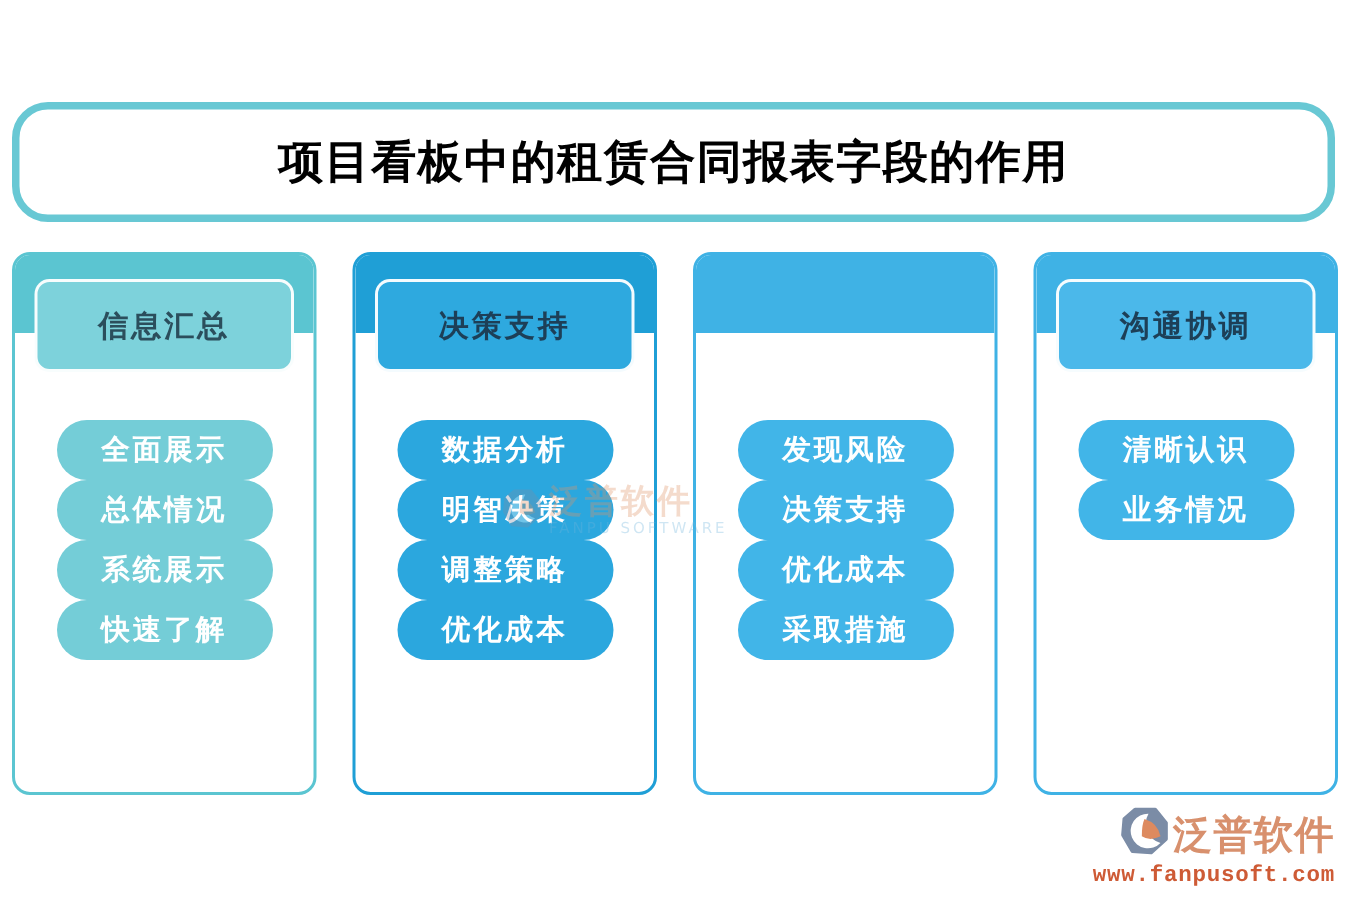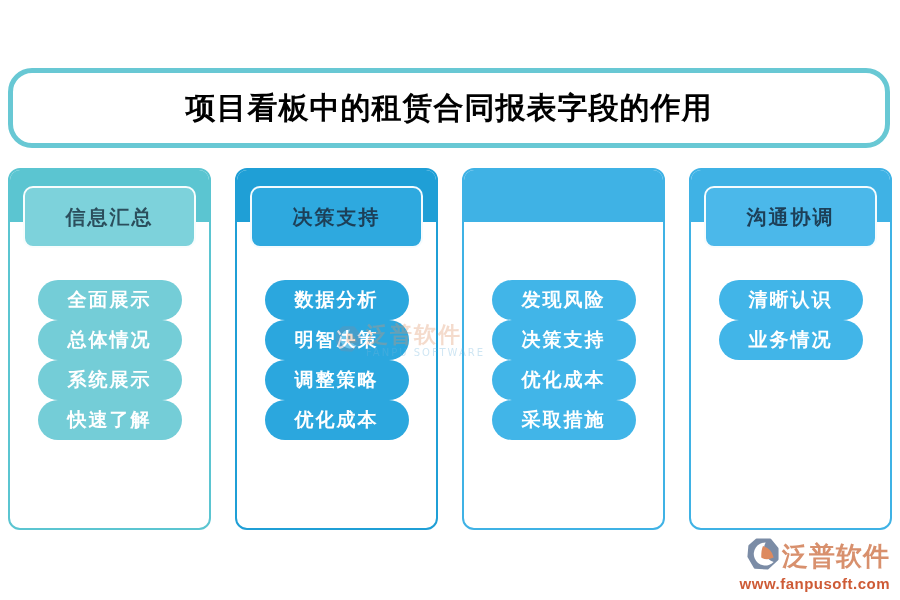--- a/index.html
+++ b/index.html
@@ -60,21 +60,21 @@
     position:absolute;right:10px;bottom:8px;
     display:flex;flex-direction:column;align-items:flex-end;
   }
   .logo-row{display:flex;align-items:center;gap:3px;}
   .logo-name{
     font-size:26px;font-weight:bold;color:#d8906d;letter-spacing:1px;
     font-family:"DejaVu Serif","Liberation Serif",serif;
   }
   .logo-url{
     font-size:15px;font-weight:bold;color:#ce5b36;letter-spacing:0.5px;margin-top:1px;
-    font-family:Liberation Sans, sans-serif;
+    font-family:Liberation Mono, monospace;
   }
 </style>
 </head>
 <body>
 
 <div class="canvas">
 
   <div class="title-box">
     <h1>项目看板中的租赁合同报表字段的作用</h1>
   </div>

